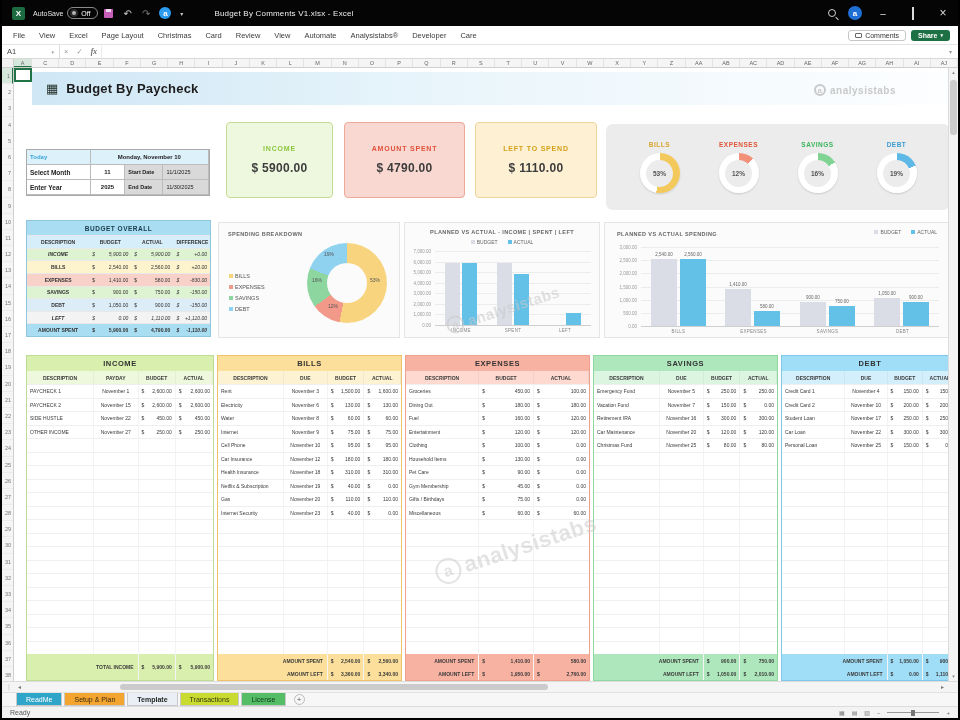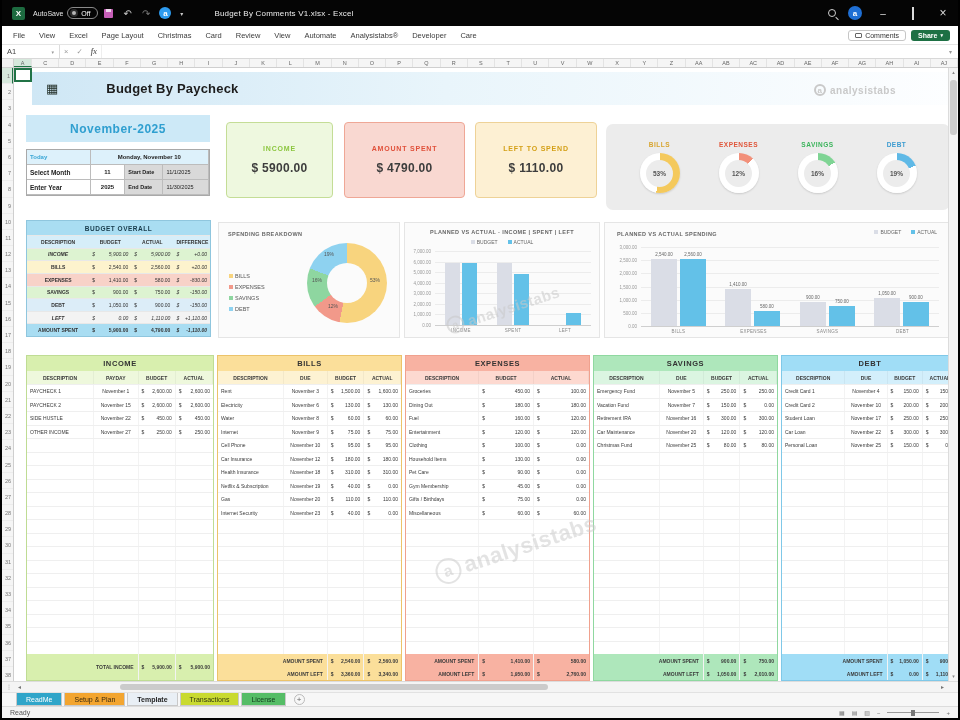--- a/index.html
+++ b/index.html
@@ -54,21 +54,21 @@
   .vthumb{position:absolute;left:1px;right:1px;top:12px;height:55px;background:#cdcdcd;border-radius:3px;}
   .varr{line-height:9px;}
   .varr.dn{position:absolute;bottom:0;left:0;right:0;}
 
   
   .a1sel{position:absolute;left:0;top:0;width:18px;height:14px;border:2px solid #217346;}
 
   
   .band{position:absolute;left:18px;top:4px;width:920px;height:33px;background:linear-gradient(90deg,#cfe7f5 0%,#e9f5fb 45%,#fdfeff 100%);display:flex;align-items:center;padding-left:14px;gap:8px;}
   .band-ico{font-size:13px;color:#1f2b24;}
-  .band-title{font-size:13px;font-weight:bold;color:#1c1c1c;letter-spacing:.2px;margin-left:40px;}
+  .band-title{font-size:13px;font-weight:bold;color:#1c1c1c;letter-spacing:.2px;}
 
   .month-hdr{position:absolute;left:12px;top:47px;width:184px;height:27px;background:#cde9f7;color:#2f9fd0;font-weight:bold;font-size:12px;display:flex;align-items:center;justify-content:center;letter-spacing:.5px;}
   .datebox{position:absolute;left:12px;top:81px;width:184px;height:47px;border:1px solid #a9a9a9;display:grid;grid-template-columns:35% 19% 21% 25%;grid-template-rows:1fr 1fr 1fr;font-size:6px;color:#222;}
   .db-cell{border-right:1px solid #bcbcbc;border-bottom:1px solid #bcbcbc;display:flex;align-items:center;padding:0 3px;overflow:hidden;}
   .db-today{color:#3aa7d6;font-weight:bold;background:#ddf1fb;}
   .db-todayval{grid-column:2/5;justify-content:center;font-weight:bold;background:#ddf1fb;}
   .db-lab{font-weight:bold;font-size:6.5px;}
   .db-val{justify-content:center;font-weight:bold;}
   .db-gray{background:#d9d9d9;font-size:5.5px;}
   .db-grayl{background:#d9d9d9;font-size:5.5px;font-weight:bold;}
@@ -289,21 +289,20 @@
         <div class="rownum">38</div>
       </div>
     <div class="grid" id="grid">
       <div class="a1sel"></div>
 
       <div class="band">
         <span class="band-ico">▦</span>
         <span class="band-title">Budget By Paycheck</span>
       </div>
 
-      <div class="month-hdr">November-2025</div>
 
       <div class="datebox">
         <div class="db-cell db-today">Today</div>
         <div class="db-cell db-todayval">Monday, November 10</div>
         <div class="db-cell db-lab">Select Month</div>
         <div class="db-cell db-val">11</div>
         <div class="db-cell db-grayl">Start Date</div>
         <div class="db-cell db-gray">11/1/2025</div>
         <div class="db-cell db-lab">Enter Year</div>
         <div class="db-cell db-val">2025</div>

